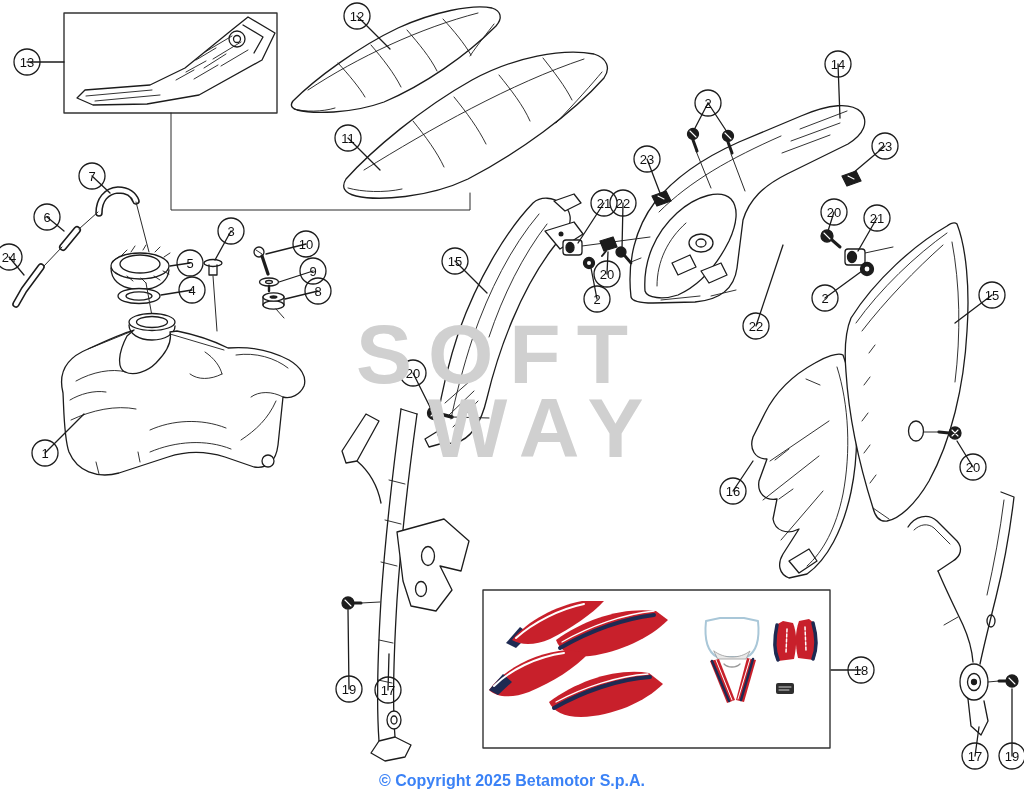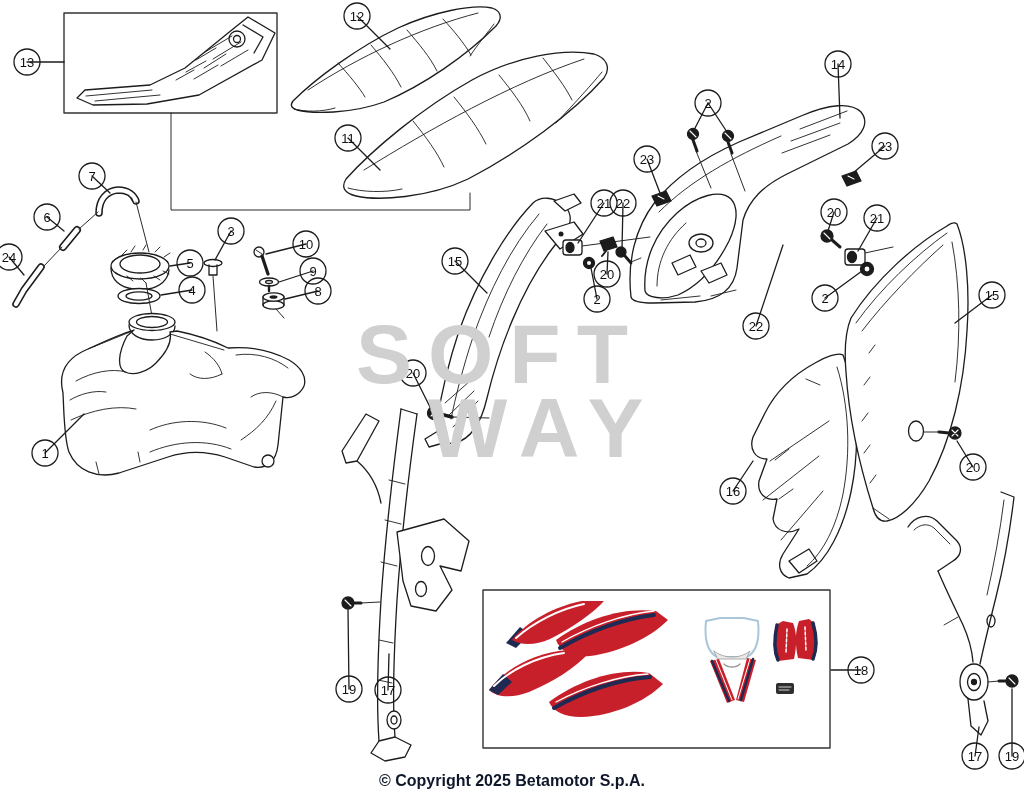--- a/index.html
+++ b/index.html
@@ -24,21 +24,21 @@
   .art .grayband{fill:#e9e9e9;stroke:#9a9a9a;stroke-width:0.8;}
   .art .stickerdark{fill:#2e2e2e;stroke:none;}
   .callout-circle{fill:#ffffff;stroke:#1c1c1c;stroke-width:1.6;}
   .callout-num{font:13px "Liberation Sans",sans-serif;fill:#111;
     text-anchor:middle;dominant-baseline:central;stroke:none;}
   .leader{stroke:var(--c-leader,#2a2a2a);stroke-width:1;fill:none;}
   .watermark{position:absolute;color:var(--c-watermark,#d0d0d0);
     font-weight:bold;font-size:84px;line-height:72px;letter-spacing:16px;
     font-family:"Liberation Sans",sans-serif;user-select:none;}
   .copyright{position:absolute;left:0;top:772px;width:1024px;text-align:center;
-    font-size:16px;font-weight:bold;color:#0f172a;
+    font-size:16px;font-weight:bold;color:#3b82f6;
     font-family:"Liberation Sans",sans-serif;}
 </style>
 </head>
 <body>
 
 <div class="canvas">
 
   <svg class="art" width="1024" height="800" viewBox="0 0 1024 800">
 
     <g>

